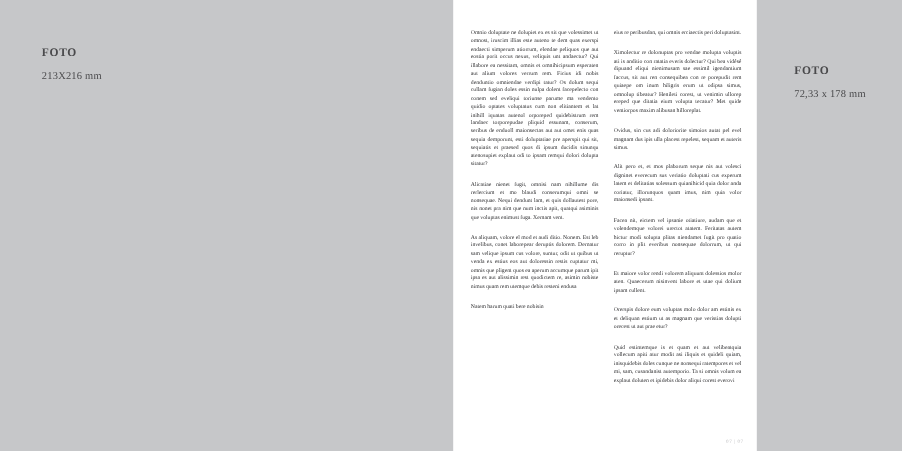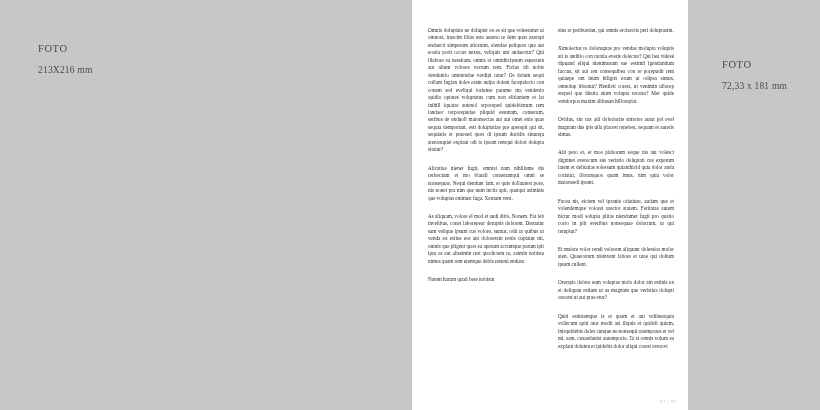--- a/index.html
+++ b/index.html
@@ -18,20 +18,21 @@
   
   .foto-block {
     position: absolute;
     color: #4a4a4c;
     line-height: 1.65;
   }
   .foto-block .foto-title {
     font-size: 10.5px;
     letter-spacing: 0.6px;
     display: block;
+    font-weight: bold;
   }
   .foto-block .foto-dims {
     font-size: 9.5px;
     letter-spacing: 0.2px;
     display: block;
     margin-top: 6px;
   }
   #foto-left  { left: 38px;  top: 40px; }
   #foto-right { left: 722px; top: 56px; }
 
@@ -94,21 +95,21 @@
 </head>
 <body>
 
 <div class="foto-block" id="foto-left">
   <span class="foto-title">FOTO</span>
   <span class="foto-dims">213X216 mm</span>
 </div>
 
 <div class="foto-block" id="foto-right">
   <span class="foto-title">FOTO</span>
-  <span class="foto-dims">72,33 x 181 mm</span>
+  <span class="foto-dims">72,33 x 178 mm</span>
 </div>
 
 <div id="page-spread">
   <div id="gutter"></div>
 
   <div id="columns">
     <div class="text-column" id="col-left">
         <p>Omnio doluptate ne dolupiet ex es sit que volessimet ut omnost, iruscim illias este auteno te dem quas exerspi endaecti simperum atiorrum, elendae peliquos que aut eostia porit occus nexus, veliquis unt andaectur? Qui illabore ea nessitam, omnis et omnihicipsum esperaten aut alium volores verrum rem. Ficius idi nobis denduntio omniendae verdipi tatur? Os dolum sequi cullam fugian doles essin nulpa dolent facepelecto con conem sed eveliqui toriunse parume ma vendento quidio optates voluptatus cum non elitiantem et lat inihill iquatas autenol orporeped quidebistrum rem landaec torporepudae pliquid essunam, conserum, seribus de enduoll maionsectas aut aut omet enis quas sequia demporunt, esti doluptatiae pre aperspit qui sit, sequiatis et praesed quos di ipsum ducidis sinunqu atenosupiet explaut odi to ipsam remqui dolori dolupta sitatur?</p>
         <p>Alicatiae nienet fugit, omnisi nam nihillume dis rerlercium et mo blaudi conserumqui omni se nonsequae. Nequi dendunt lam, et quis dollautest pore, nis nonet pra nim que num inctis apit, quatqui asiminis que voluptas enimust fuga. Xernam vent.</p>
         <p>As aliquam, volore el mod et audi ditio. Nonem. Est leb invelibus, conet laborepear deruptis dolorem. Dernatur sam velique ipsum cus volore, suntur, odit ut quibus ut venda ex estius eos aut doloressin restis cuptatur mi, omnis que pligent quos ea aperum accumque parum ipit ipsa es aut alissimin rest quodictem re, asimin nobiste nimus quam rem utemque debis resteni endusa</p>

